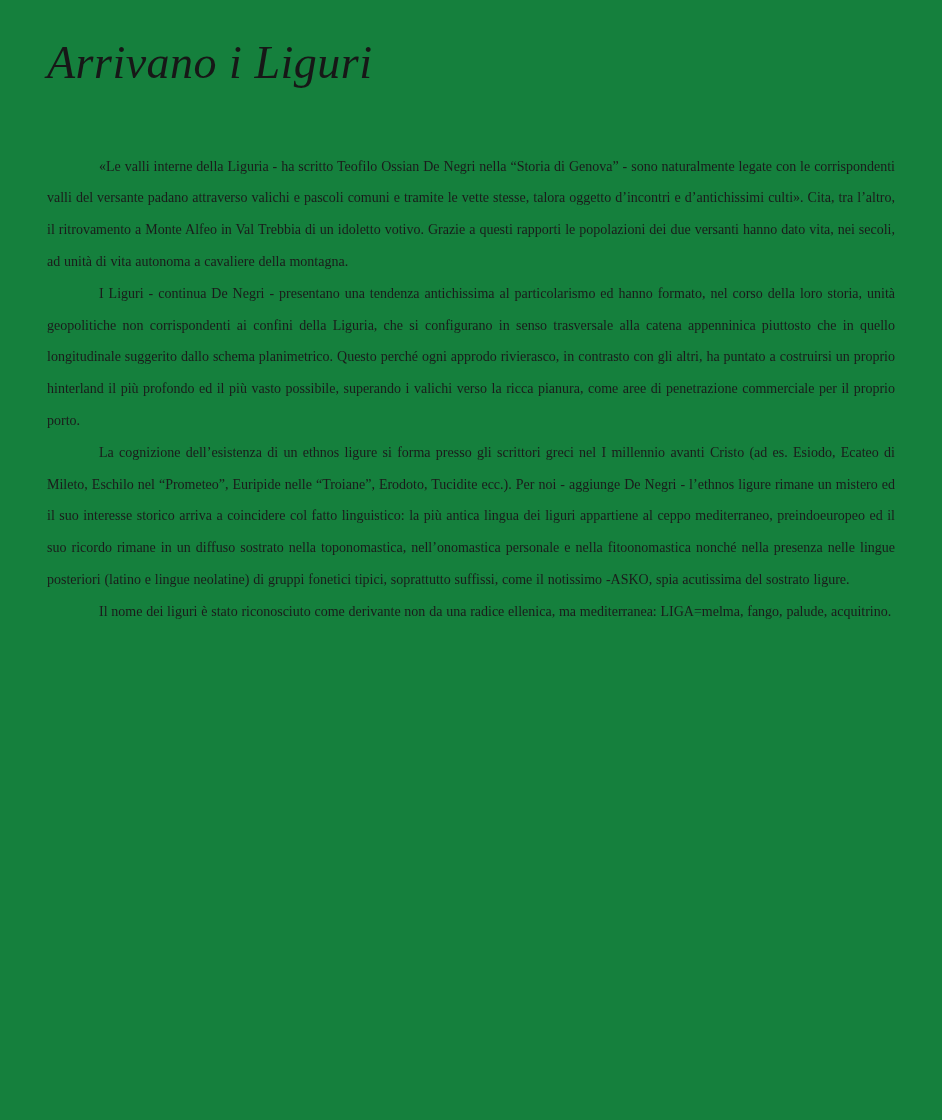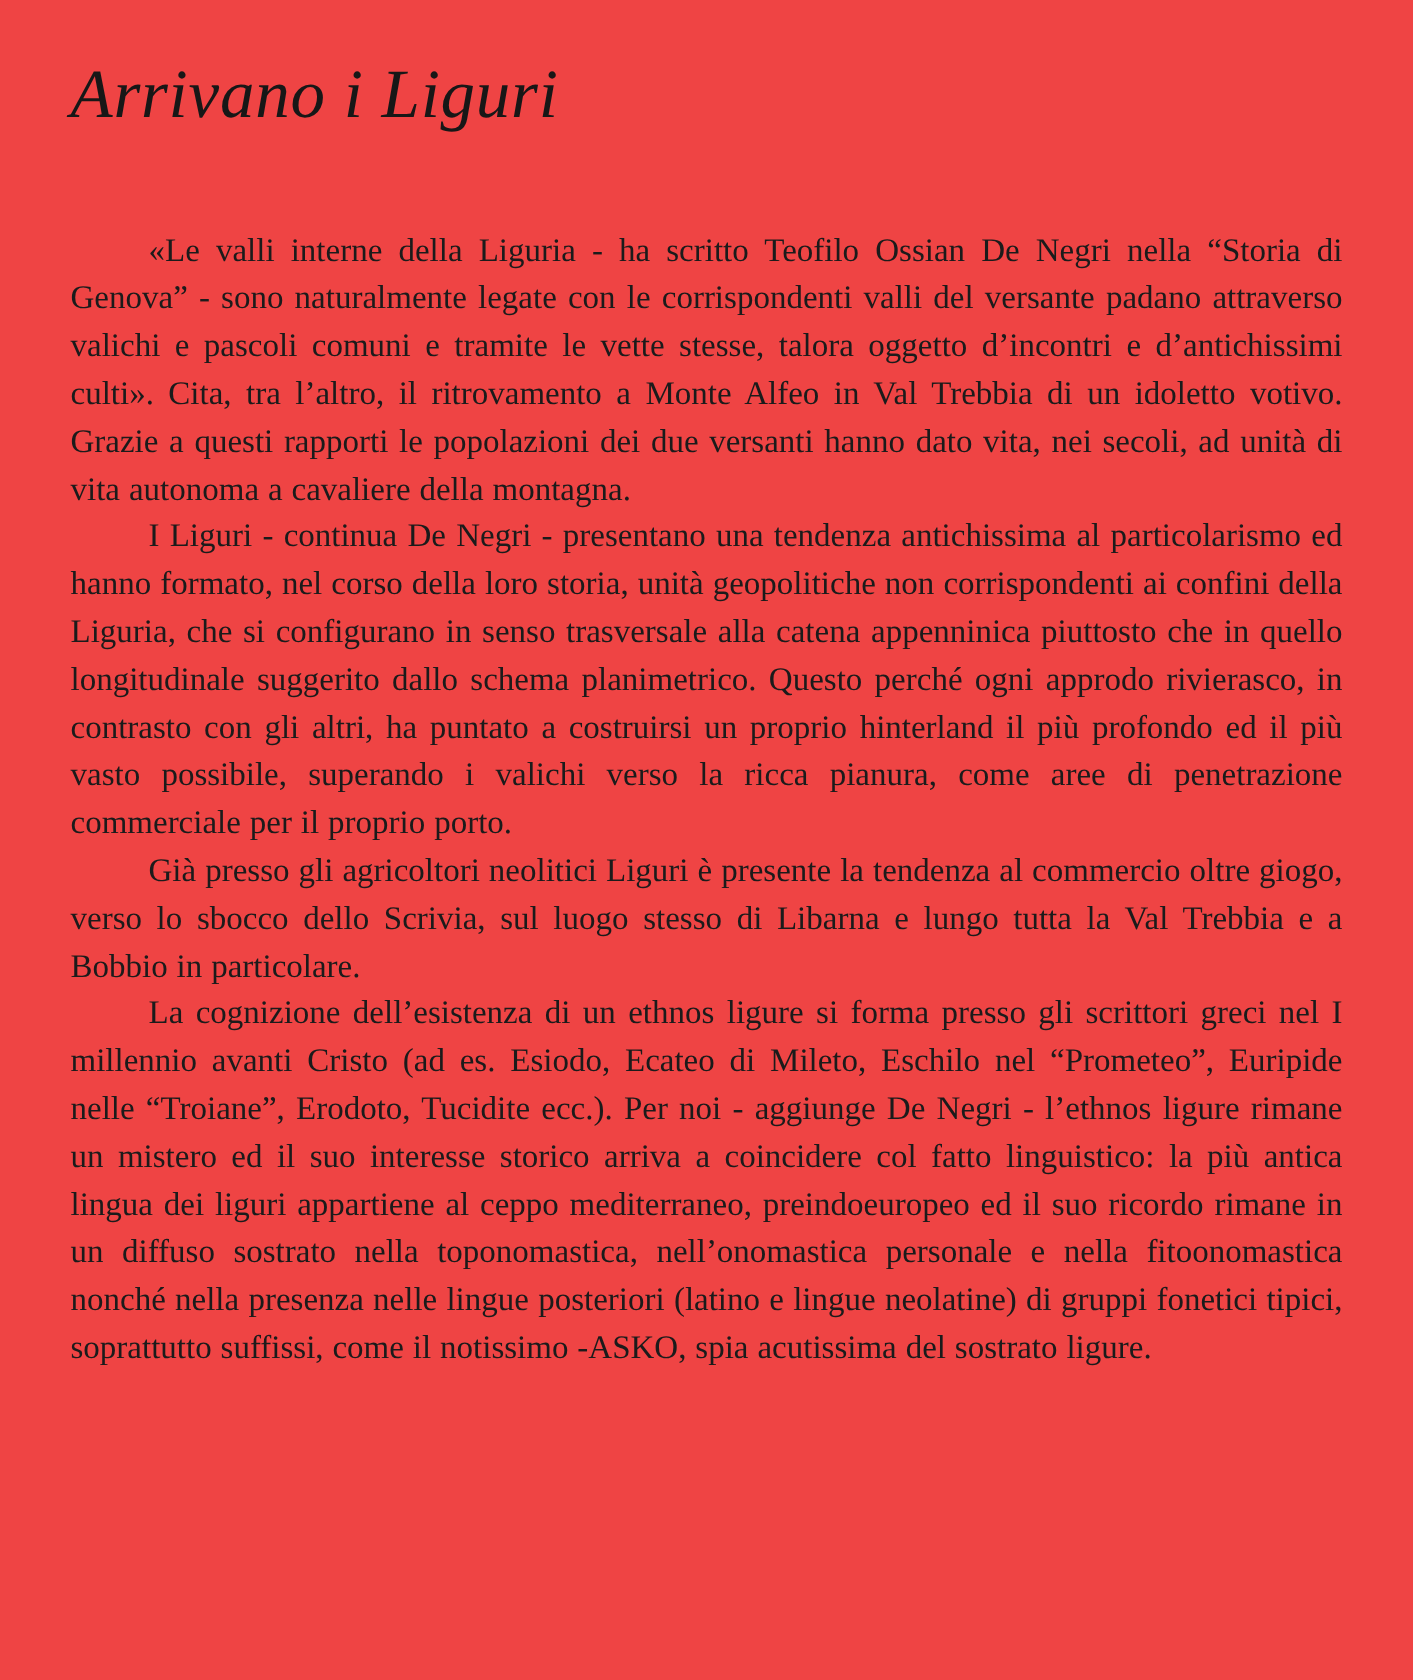--- a/index.html
+++ b/index.html
@@ -4,53 +4,53 @@
 <style>
   html, body {
     margin: 0;
     padding: 0;
     background: #ffffff;
   }
   .page {
     position: relative;
     width: 942px;
     height: 1120px;
-    background: #ef4444;
+    background: #15803d;
     box-sizing: border-box;
     padding: 38px 47px 0 47px;
     overflow: hidden;
     font-family: "Liberation Serif", "DejaVu Serif", serif;
     color: #1b1b1b;
   }
   .page-title {
     font-family: "Liberation Serif", "DejaVu Serif", serif;
     font-style: italic;
     font-weight: normal;
     font-size: 46px;
     line-height: 1.1;
     letter-spacing: 0.5px;
     margin: 0 0 62px 0;
     color: #171717;
   }
   .article-body p {
     margin: 0;
-    font-size: 22px;
+    font-size: 14px;
     line-height: 31.8px;
     text-align: justify;
     text-indent: 52px;
     color: #1b1b1b;
     word-spacing: 0.02em;
   }
   .article-body .italic {
   }
 </style>
 </head>
 <body>
 
 <div class="page">
   <h1 class="page-title">Arrivano i Liguri</h1>
   <div class="article-body">
       <p><span>«Le valli interne della Liguria - ha scritto Teofilo Ossian De Negri nella “Storia di Genova” - sono naturalmente legate con le corrispondenti valli del versante padano attraverso valichi e pascoli comuni e tramite le vette stesse, talora oggetto d’incontri e d’antichissimi culti». Cita, tra l’altro, il ritrovamento a Monte Alfeo in Val Trebbia di un idoletto votivo. Grazie a questi rapporti le popolazioni dei due versanti hanno dato vita, nei secoli, ad unità di vita autonoma a cavaliere della montagna.</span></p>
       <p><span>I Liguri - continua De Negri - presentano una tendenza antichissima al particolarismo ed hanno formato, nel corso della loro storia, unità geopolitiche non corrispondenti ai confini della Liguria, che si configurano in senso trasversale alla catena appenninica piuttosto che in quello longitudinale suggerito dallo schema planimetrico. Questo perché ogni approdo rivierasco, in contrasto con gli altri, ha puntato a costruirsi un proprio hinterland il più profondo ed il più vasto possibile, superando i valichi verso la ricca pianura, come aree di penetrazione commerciale per il proprio porto.</span></p>
-      <p><span>Già presso gli agricoltori neolitici Liguri è presente la tendenza al commercio oltre giogo, verso lo sbocco dello Scrivia, sul luogo stesso di Libarna e lungo tutta la Val Trebbia e a Bobbio in particolare.</span></p>
       <p><span>La cognizione dell’esistenza di un </span><span class="italic">ethnos</span><span> ligure si forma presso gli scrittori greci nel I millennio avanti Cristo (ad es. Esiodo, Ecateo di Mileto, Eschilo nel “Prometeo”, Euripide nelle “Troiane”, Erodoto, Tucidite ecc.). Per noi - aggiunge De Negri - l’</span><span class="italic">ethnos</span><span> ligure rimane un mistero ed il suo interesse storico arriva a coincidere col fatto linguistico: la più antica lingua dei liguri appartiene al ceppo mediterraneo, preindoeuropeo ed il suo ricordo rimane in un diffuso sostrato nella toponomastica, nell’onomastica personale e nella fitoonomastica nonché nella presenza nelle lingue posteriori (latino e lingue neolatine) di gruppi fonetici tipici, soprattutto suffissi, come il notissimo -ASKO, spia acutissima del sostrato ligure.</span></p>
+      <p><span>Il nome dei liguri è stato riconosciuto come derivante non da una radice ellenica, ma mediterranea: LIGA=melma, fango, palude, acquitrino.</span></p>
     </div>
 </div>
 
 </body></html>

